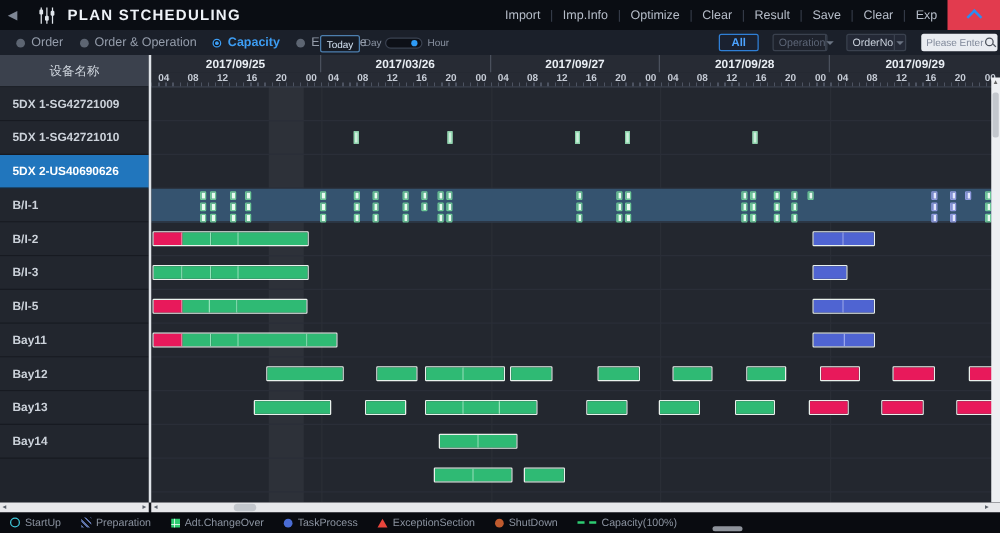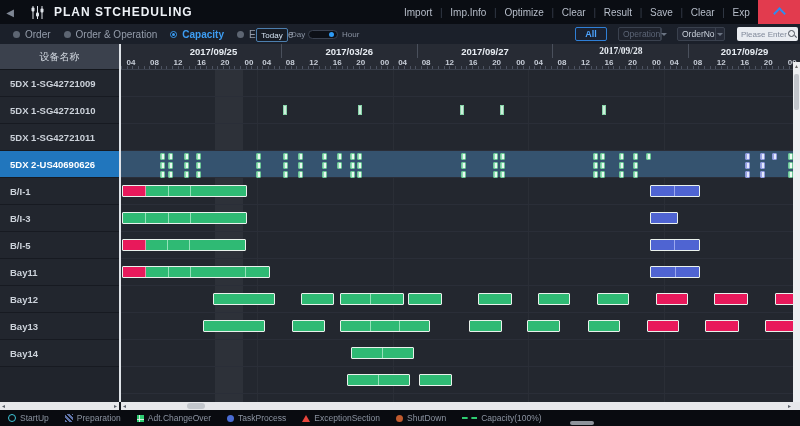--- a/index.html
+++ b/index.html
@@ -51,21 +51,21 @@
 
   
   .main{position:absolute;top:44px;left:0;right:0;height:358px;background:#20242c;}
   .left{position:absolute;left:0;top:0;width:119px;height:100%;background:#20242c;}
   .left-header{height:26px;background:#3b414d;color:#cfd5dd;font-size:10px;display:flex;align-items:center;justify-content:center;border-bottom:1px solid #14171d;box-sizing:border-box;}
   .lrow{height:27px;box-sizing:border-box;border-bottom:1px solid #171a21;display:flex;align-items:center;padding-left:10px;
         color:#ccd2da;font-size:9.5px;font-weight:bold;background:#22262e;cursor:pointer;white-space:nowrap;}
   .lrow.sel{background:#2176bd;color:#fff;}
   .vsep{position:absolute;left:119px;top:0;width:2px;height:100%;background:#dfe3e8;z-index:5;}
   .chart{position:absolute;left:121px;top:0;right:0;height:100%;overflow:hidden;background:#23272f;}
-  .date-row{position:absolute;top:0;left:0;right:0;height:14px;background:#272b34;display:flex;padding-left:25px;}
+  .date-row{position:absolute;top:0;left:0;right:0;height:14px;background:#272b34;display:flex;}
   .dcell{box-sizing:border-box;border-right:1px solid #4a505c;color:#e8edf3;font-size:9.5px;font-weight:bold;
          display:flex;align-items:center;justify-content:center;flex:none;}
   .dcell:last-child{border-right:none;flex:1;}
   .hour-row{position:absolute;top:14px;left:0;right:0;height:12px;background:#272b34;border-bottom:1px solid #3a404c;box-sizing:border-box;}
   .hlabel{position:absolute;top:0;width:16px;margin-left:-8px;text-align:center;color:#c6ccd6;font-size:8px;font-weight:bold;line-height:9px;}
   .tickstrip{position:absolute;left:0;right:0;bottom:0;height:3px;opacity:.75;
              background:repeating-linear-gradient(90deg,#596070 0 1px,transparent 1px 5.66px);}
   .cbody{position:absolute;top:26px;left:0;right:0;bottom:0;}
   .band{position:absolute;left:94px;width:28px;top:0;bottom:0;background:rgba(215,228,240,0.055);z-index:1;}
   .dayline{position:absolute;top:0;bottom:0;width:1px;background:rgba(255,255,255,0.035);z-index:1;}
@@ -184,38 +184,38 @@
       <span class="mag"></span>
     </div>
   </div>
 
   <div class="main">
     <div class="left">
       <div class="left-header">设备名称</div>
       <div id="leftRows">
           <div class="lrow">5DX 1-SG42721009</div>
           <div class="lrow">5DX 1-SG42721010</div>
-          <div class="lrow">5DX 1-SG42721011</div>
           <div class="lrow sel">5DX 2-US40690626</div>
           <div class="lrow">B/I-1</div>
+          <div class="lrow">B/I-2</div>
           <div class="lrow">B/I-3</div>
           <div class="lrow">B/I-5</div>
           <div class="lrow">Bay11</div>
           <div class="lrow">Bay12</div>
           <div class="lrow">Bay13</div>
           <div class="lrow">Bay14</div>
         </div>
     </div>
     <div class="vsep"></div>
     <div class="chart">
       <div class="date-row" id="dateRow">
           <div class="dcell" style="width: 135.8px;">2017/09/25</div>
           <div class="dcell" style="width: 135.8px;">2017/03/26</div>
           <div class="dcell" style="width: 135.8px;">2017/09/27</div>
-          <div class="dcell" style="width: 135.8px; font-family: Liberation Serif, serif;">2017/09/28</div>
+          <div class="dcell" style="width: 135.8px;">2017/09/28</div>
           <div class="dcell" style="width: 135.8px;">2017/09/29</div>
         </div>
       <div class="hour-row" id="hourRow">
           <div class="hlabel" style="left: 10px;">04</div>
           <div class="hlabel" style="left: 33.5px;">08</div>
           <div class="hlabel" style="left: 57px;">12</div>
           <div class="hlabel" style="left: 80.5px;">16</div>
           <div class="hlabel" style="left: 104px;">20</div>
           <div class="hlabel" style="left: 128px;">00</div>
           <div class="hlabel" style="left: 145.8px;">04</div>

